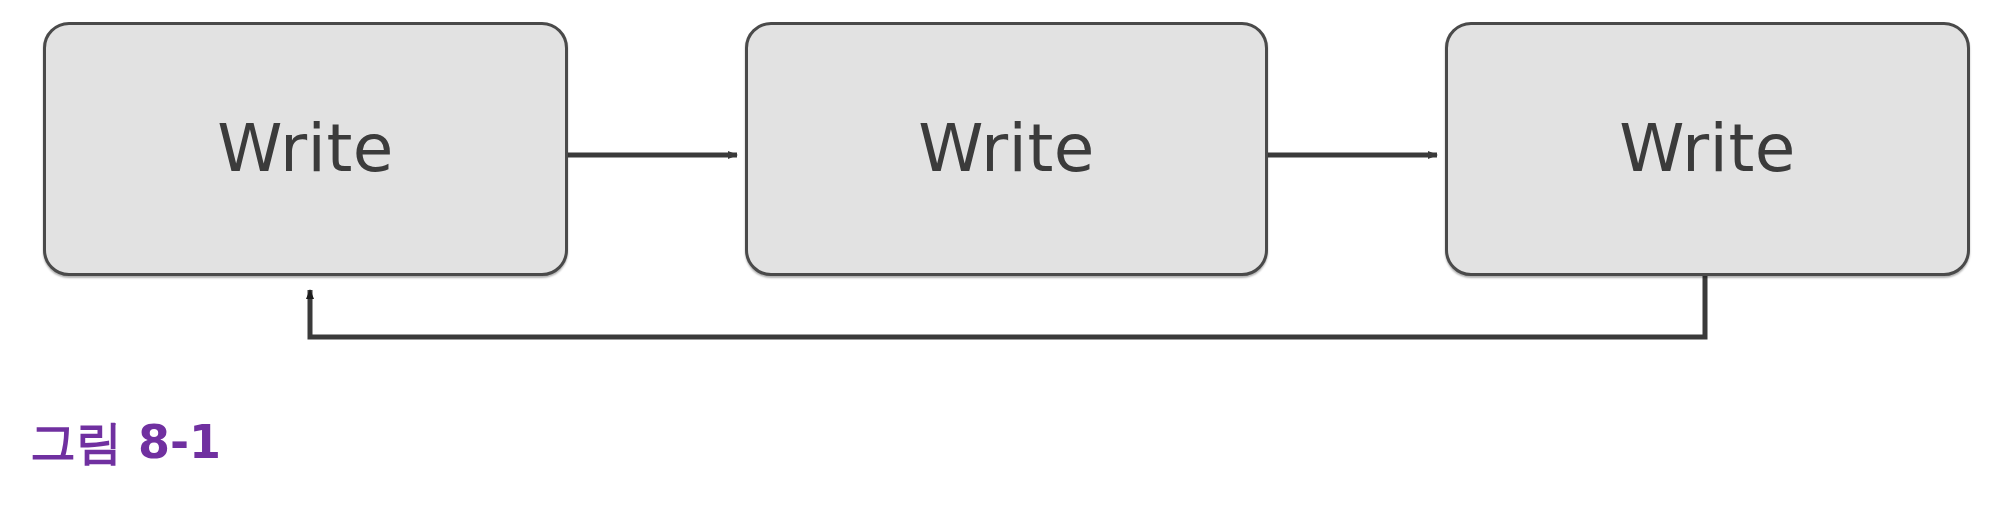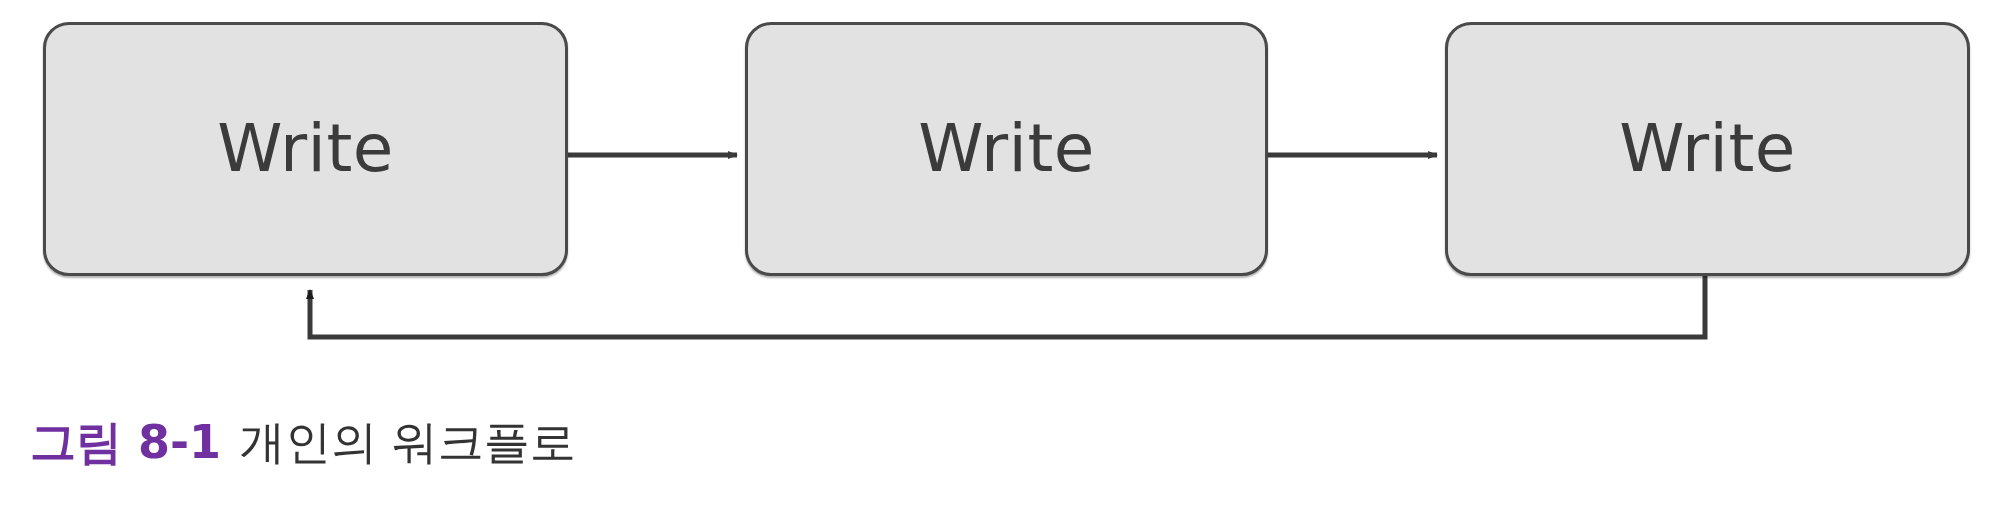--- a/index.html
+++ b/index.html
@@ -128,16 +128,15 @@
     </div>
 
     <div class="node" id="node-apply">
       <span class="node-label">Write</span>
     </div>
 
   </div>
 
   <div id="caption">
     <span class="caption-number">그림 8-1</span>
-    <span class="caption-text">개인의 워크플로</span>
   </div>
 
 </div>
 
 </body></html>

